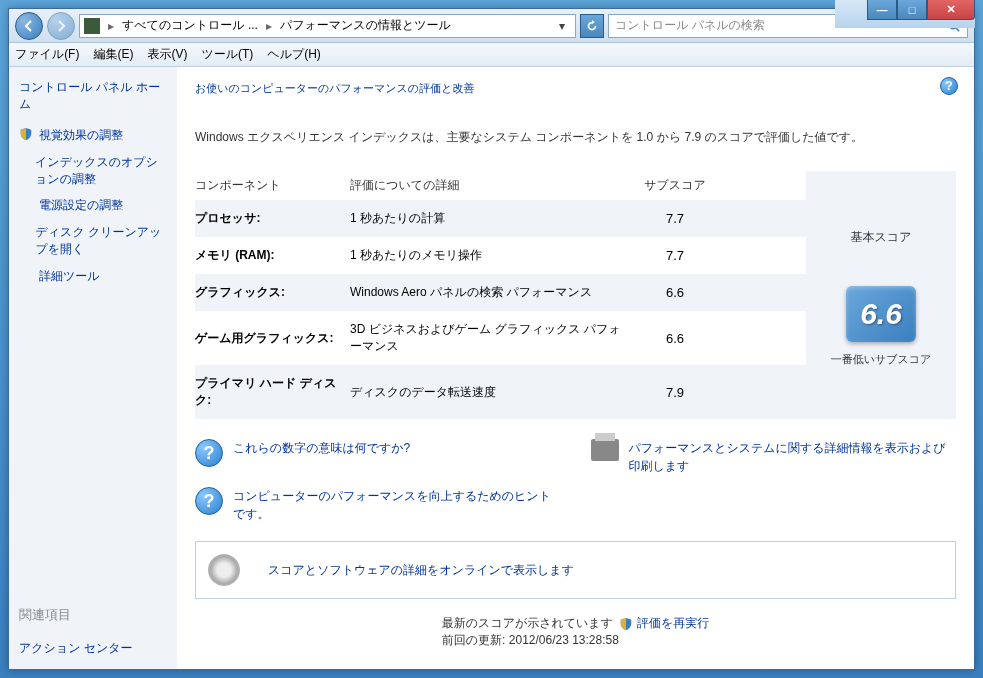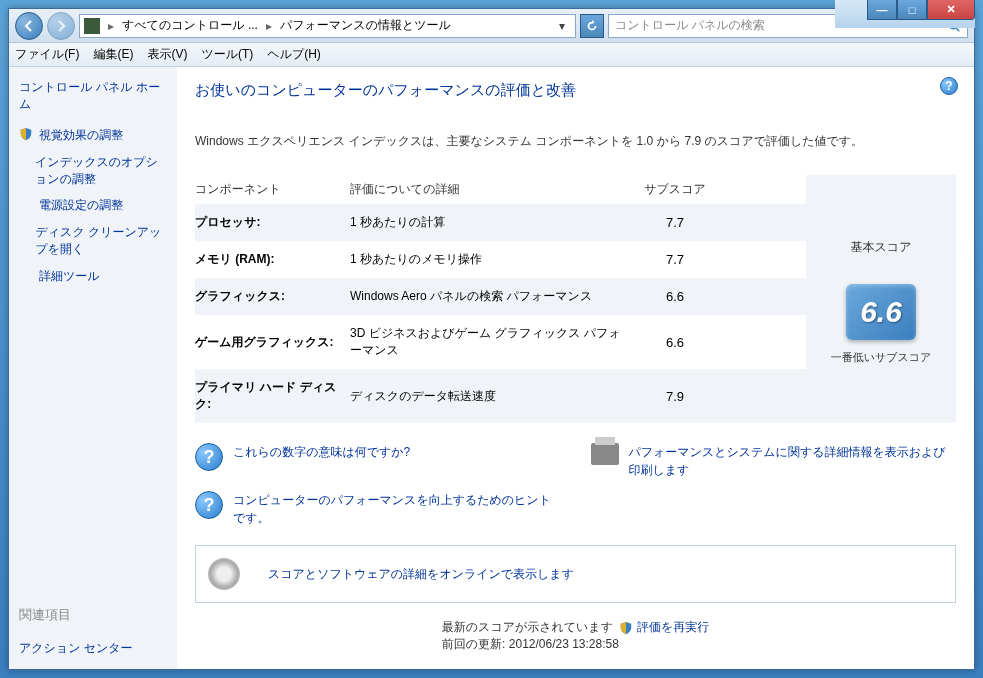--- a/index.html
+++ b/index.html
@@ -26,21 +26,21 @@
 .content { flex: 1; display: flex; overflow: hidden; background: #fff; }
 .sidebar { width: 168px; background: #f0f4f8; padding: 12px 10px; display: flex; flex-direction: column; font-size: 12px; gap: 10px; }
 .sidebar a { color: #003399; text-decoration: none; cursor: pointer; }
 .sidebar .home { color: #003399; margin-bottom: 4px; }
 .sidebar .item { display: flex; align-items: flex-start; gap: 6px; line-height: 1.4; }
 .sidebar .shield { width: 14px; height: 14px; flex-shrink: 0; }
 .sidebar .spacer { flex: 1; }
 .sidebar .related { color: #888; font-size: 13px; margin-bottom: 6px; }
 .main { flex: 1; padding: 14px 18px; overflow-y: auto; position: relative; }
 .main .helpbtn { position: absolute; top: 10px; right: 16px; width: 18px; height: 18px; border-radius: 50%; background: radial-gradient(circle at 30% 30%, #8ac8ff, #2a7fcf); color: #fff; font-size: 12px; font-weight: bold; display: flex; align-items: center; justify-content: center; border: 1px solid #1a5f9f; }
-.heading { color: #003399; font-size: 15px; margin-bottom: 14px; }
+.heading { color: #003399; font-size: 11px; margin-bottom: 14px; }
 .desc { font-size: 12px; color: #333; line-height: 1.6; margin-bottom: 24px; margin-top: 32px; }
 .hdr-row { display: flex; font-size: 12px; color: #333; padding: 6px 0; }
 .col-comp { width: 155px; font-weight: normal; }
 .col-detail { width: 280px; }
 .col-sub { width: 90px; text-align: center; }
 .col-base { width: 100px; text-align: center; }
 .hdr-row .col-comp, .hdr-row .col-detail, .hdr-row .col-sub, .hdr-row .col-base { white-space: nowrap; }
 .score-row { display: flex; align-items: center; font-size: 12px; padding: 10px 0; }
 .score-row.shade { background: #f0f4f8; }
 .score-row .col-comp { font-weight: bold; }
@@ -184,21 +184,21 @@
             <div class="col-detail">3D ビジネスおよびゲーム グラフィックス パフォーマンス</div>
             <div class="col-sub">6.6</div>
           </div>
           <div class="score-row shade">
             <div class="col-comp">プライマリ ハード ディスク:</div>
             <div class="col-detail">ディスクのデータ転送速度</div>
             <div class="col-sub">7.9</div>
           </div>
         </div>
         <div class="score-right">
-          <div class="hdr-row" style="padding-bottom:28px">
+          <div class="hdr-row" style="padding-bottom:40px">
               <div class="col-base">基本スコア</div>
             </div>
           <div class="bigscore">6.6</div>
           <div class="bigscore-label">一番低いサブスコア</div>
         </div>
       </div>
 
       <div class="twocol" style="margin-top:10px">
         <div>
           <div class="linkrow">

